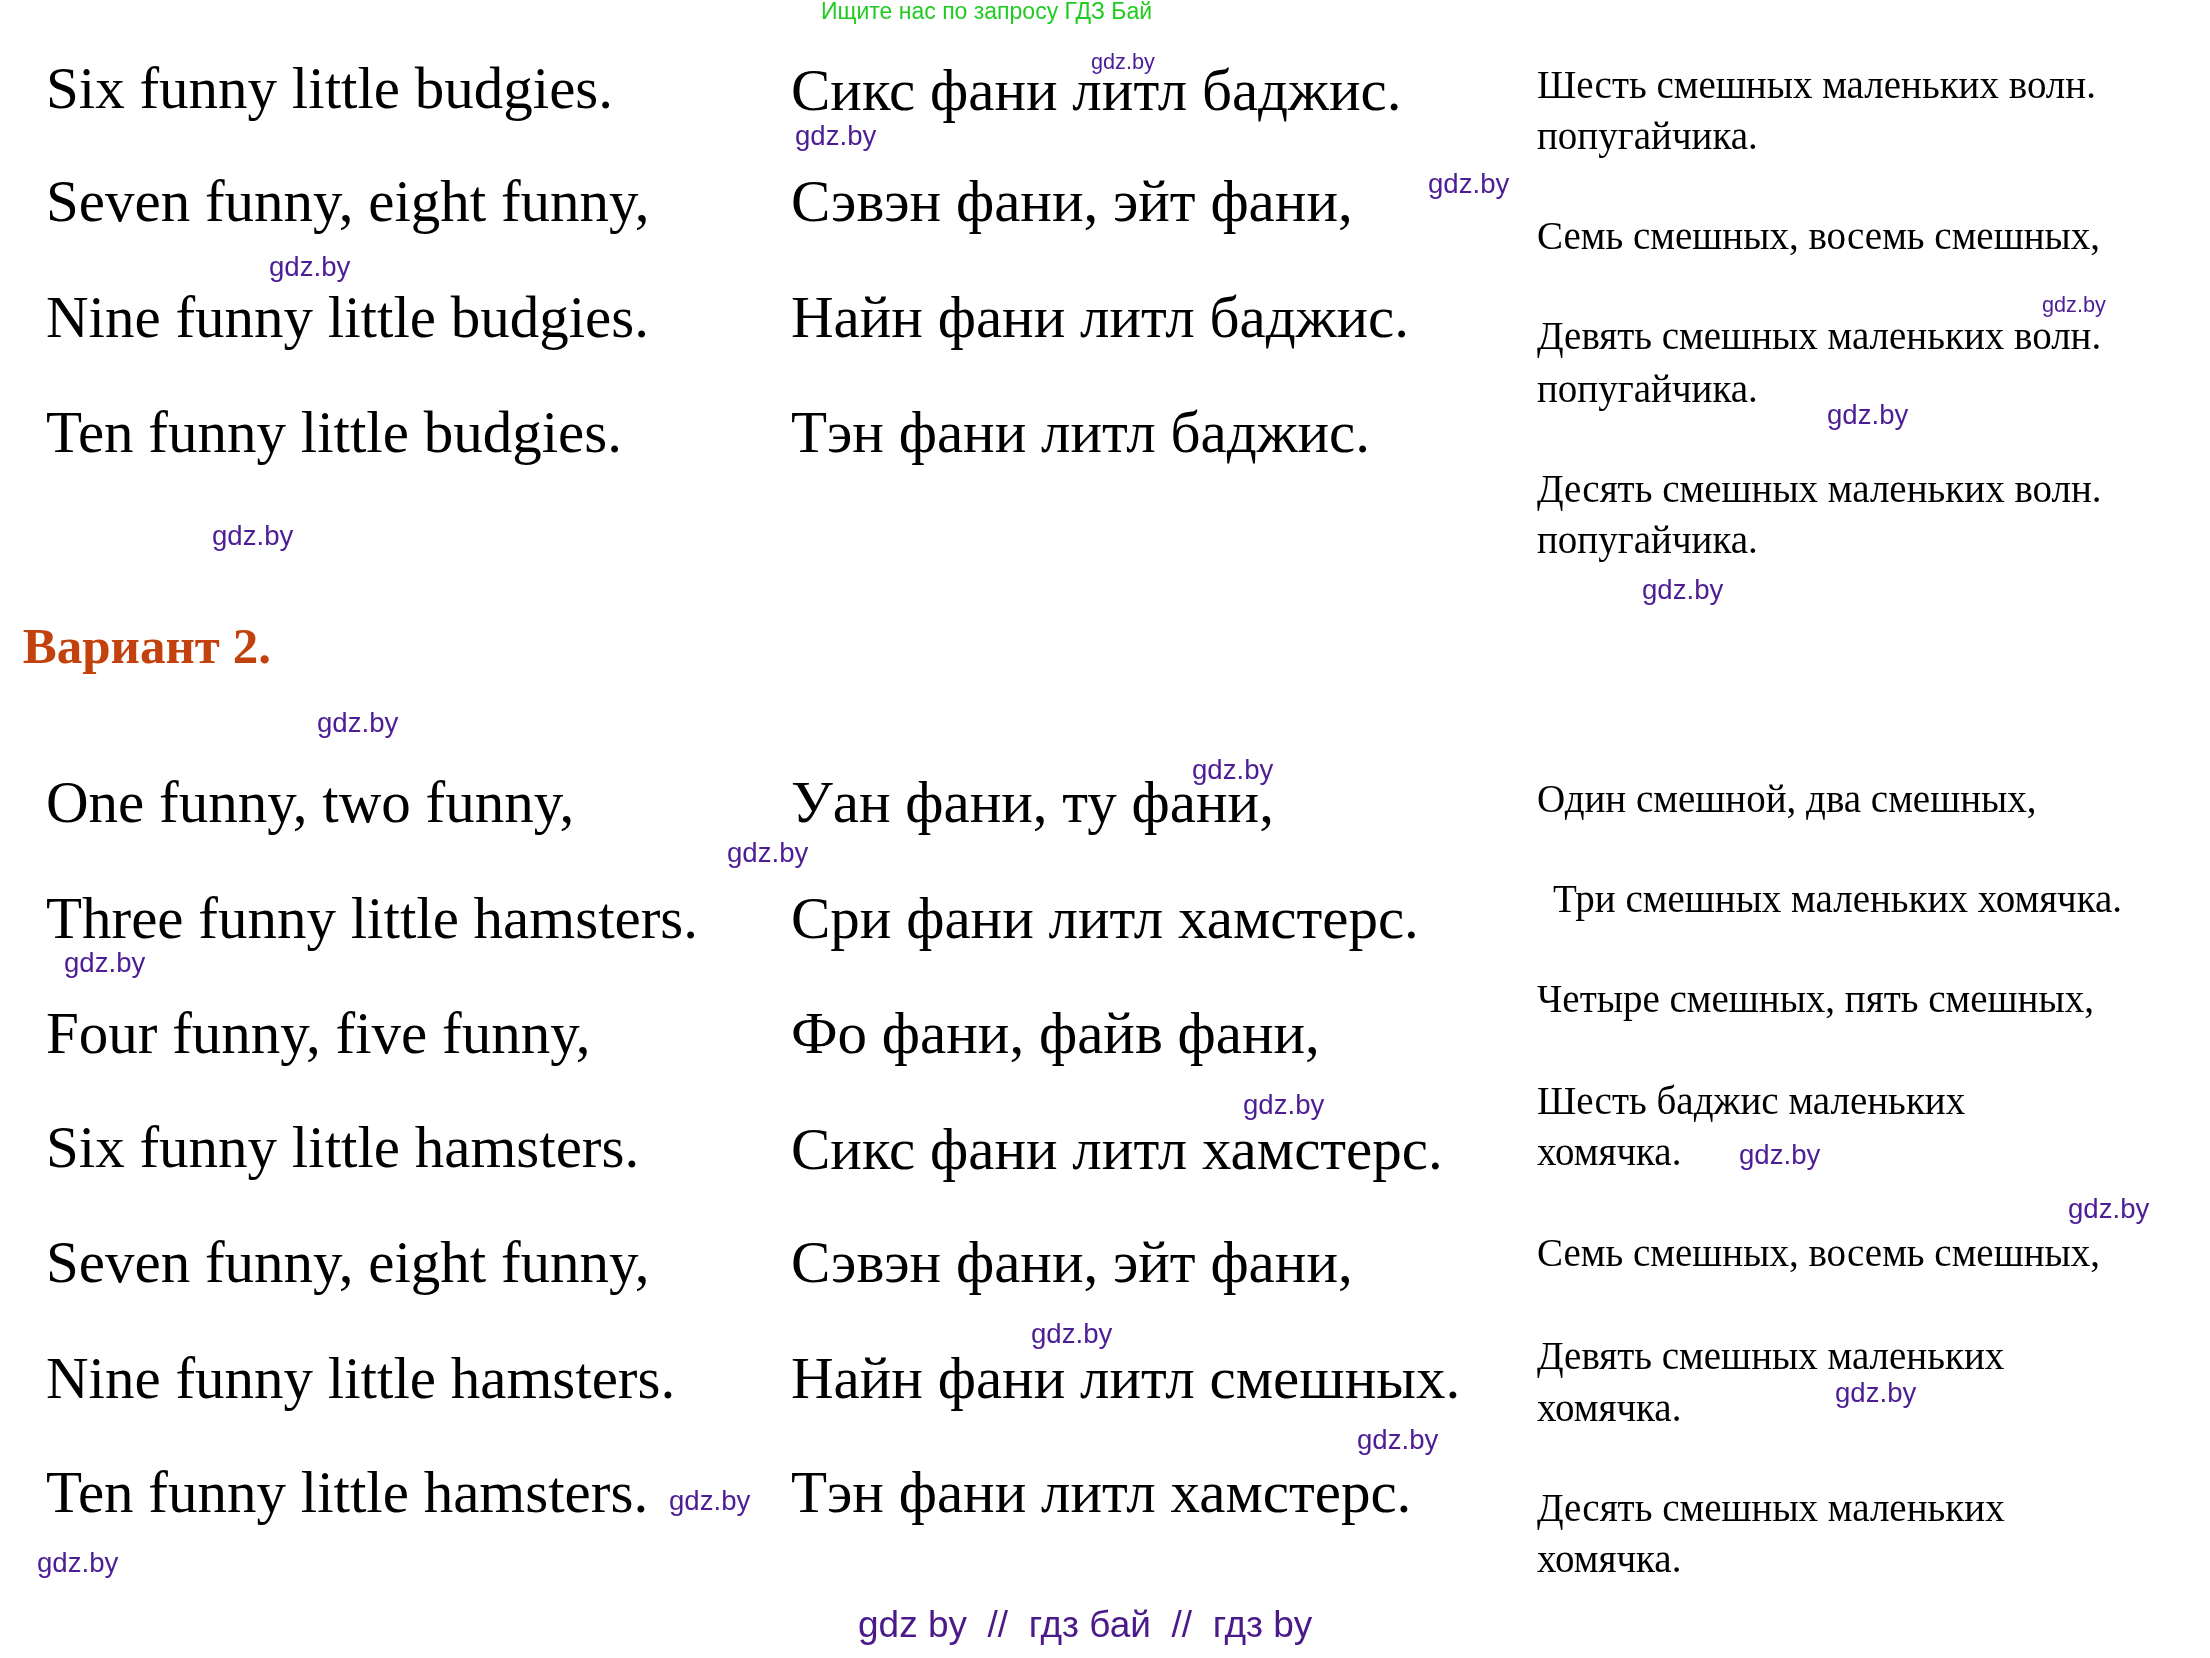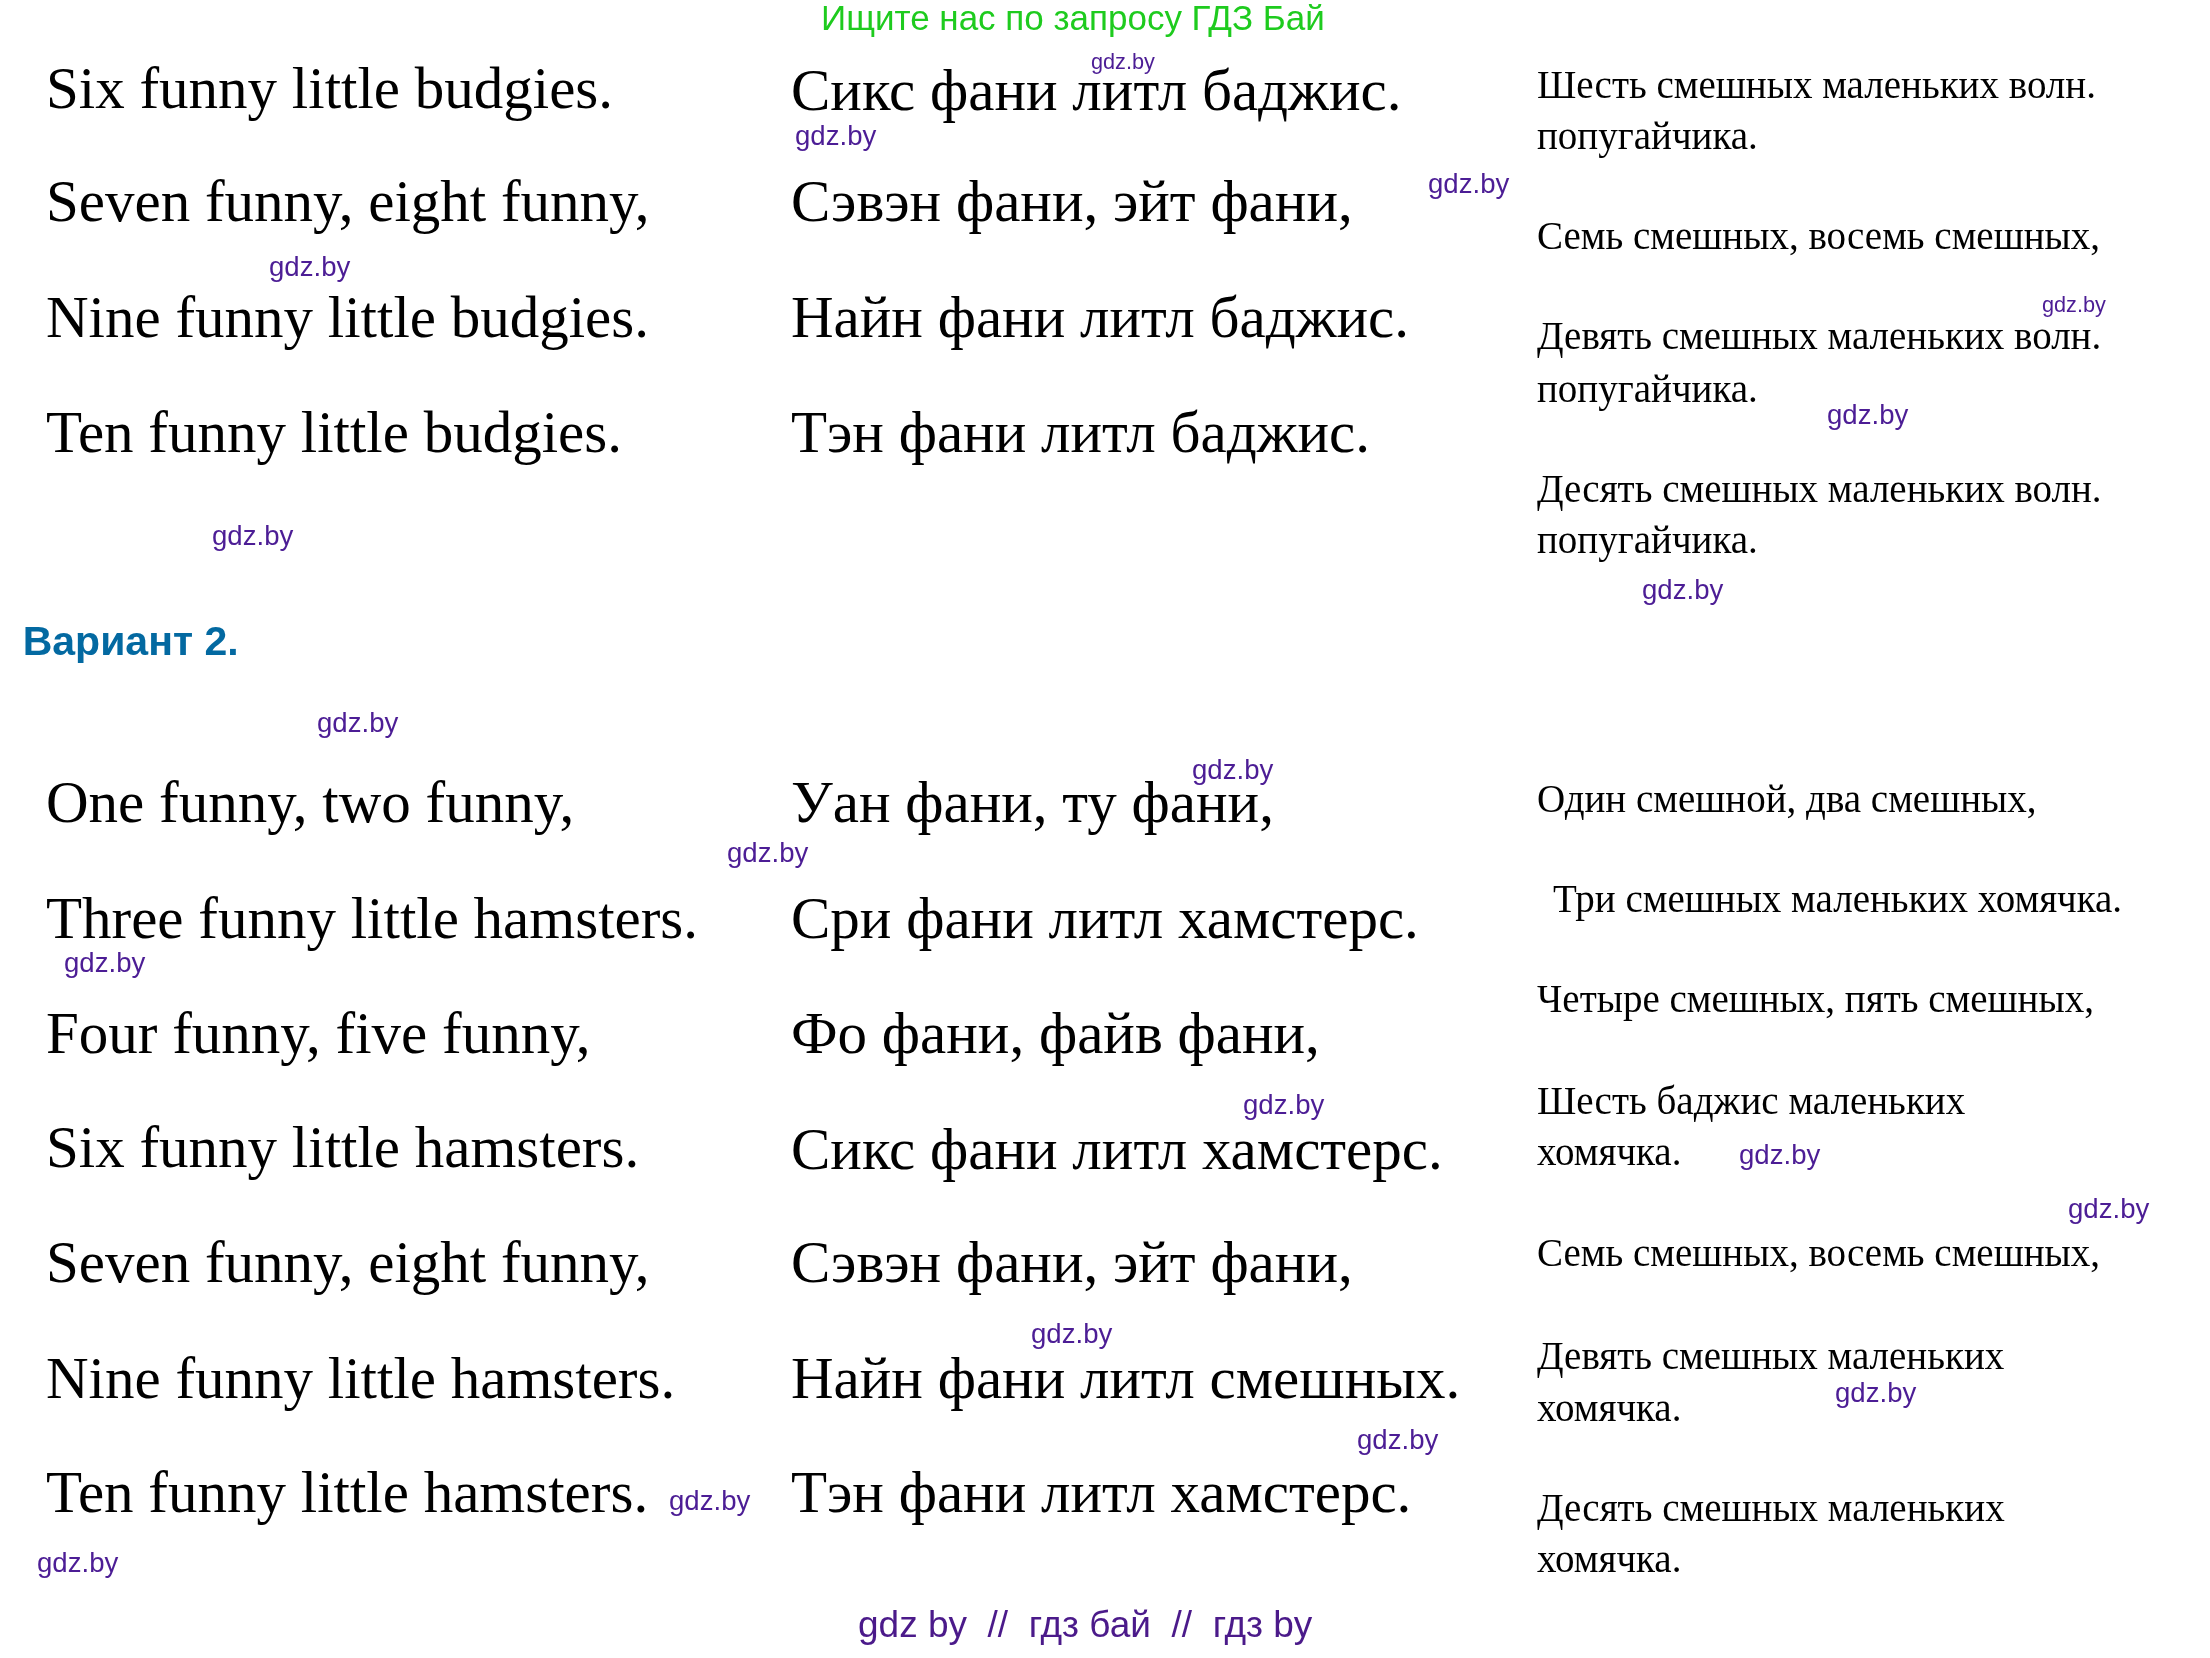--- a/index.html
+++ b/index.html
@@ -1,19 +1,19 @@
 <!DOCTYPE html>
 <html><head>
 <meta charset="utf-8">
 <style>
   html, body { margin: 0; padding: 0; background: #ffffff; }
   body { width: 2211px; height: 1659px; position: relative; overflow: hidden; }
   .abs { position: absolute; white-space: nowrap; line-height: 1; }
-  .banner { font-family: "Liberation Sans", sans-serif; font-size: 35px; color: #1ecb1e; }
-  .heading { font-family: Liberation Sans, sans-serif; font-weight: bold; font-size: 41px; color: #0369a1; }
+  .banner { font-family: "Liberation Sans", sans-serif; font-size: 23px; color: #1ecb1e; }
+  .heading { font-family: Liberation Serif, serif; font-weight: bold; font-size: 51px; color: #c2410c; }
   .en, .tr { font-family: "Liberation Serif", serif; font-size: 59px; color: #000; }
   .ru { font-family: "Liberation Serif", serif; font-size: 39px; color: #000; }
   .wm { font-family: "Liberation Sans", sans-serif; font-size: 27.6px; color: #4c1d95; }
   .wm.sm { font-size: 21.7px; }
   .footer { font-family: "Liberation Sans", sans-serif; font-size: 37px; color: #4b1a8a; white-space: pre; }
 </style>
 </head>
 <body>
 
 <div class="abs banner" style="left:821px; top:0px;">Ищите нас по запросу ГДЗ Бай</div>

